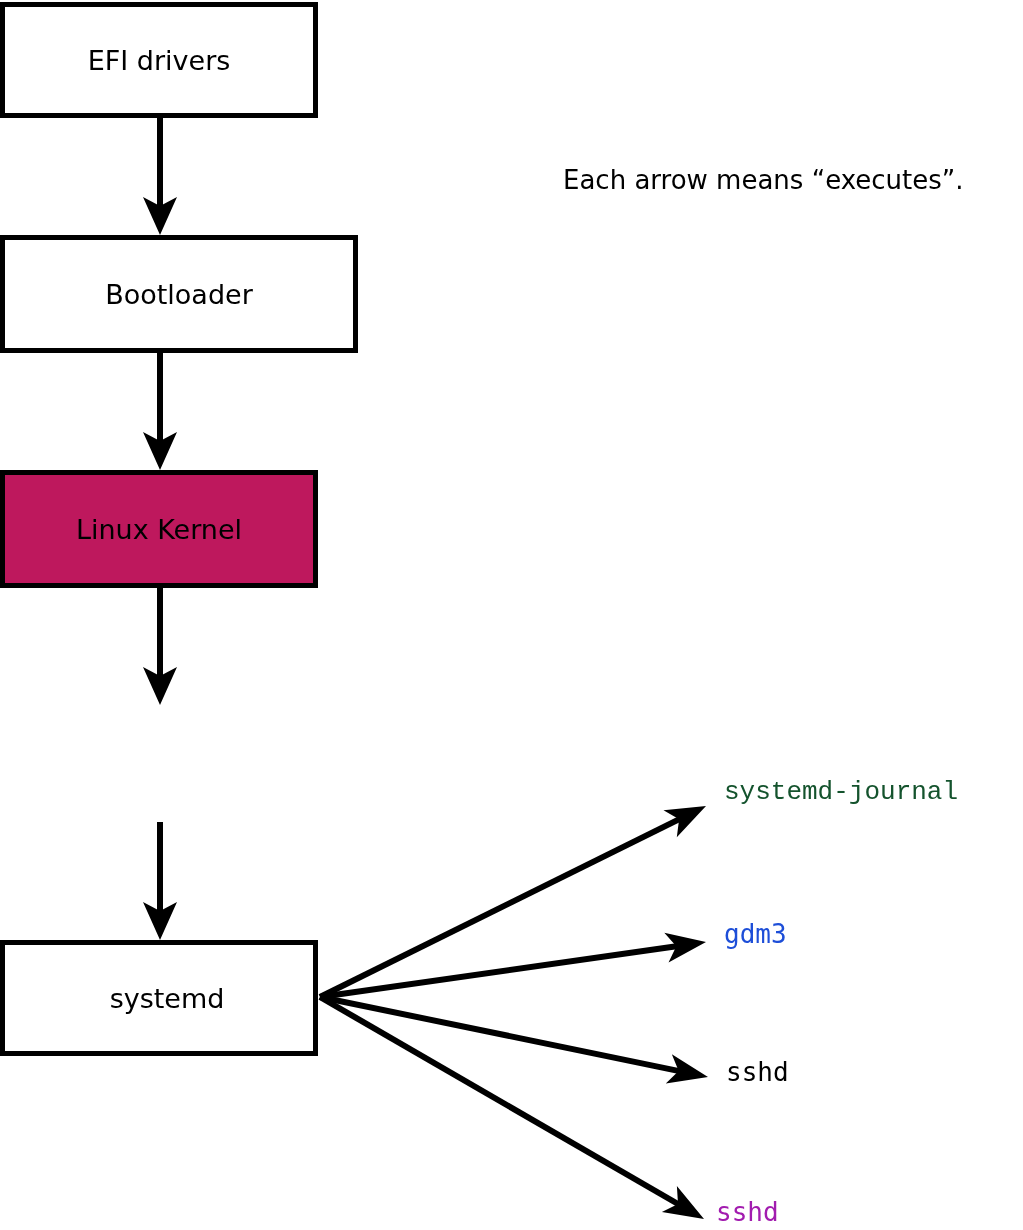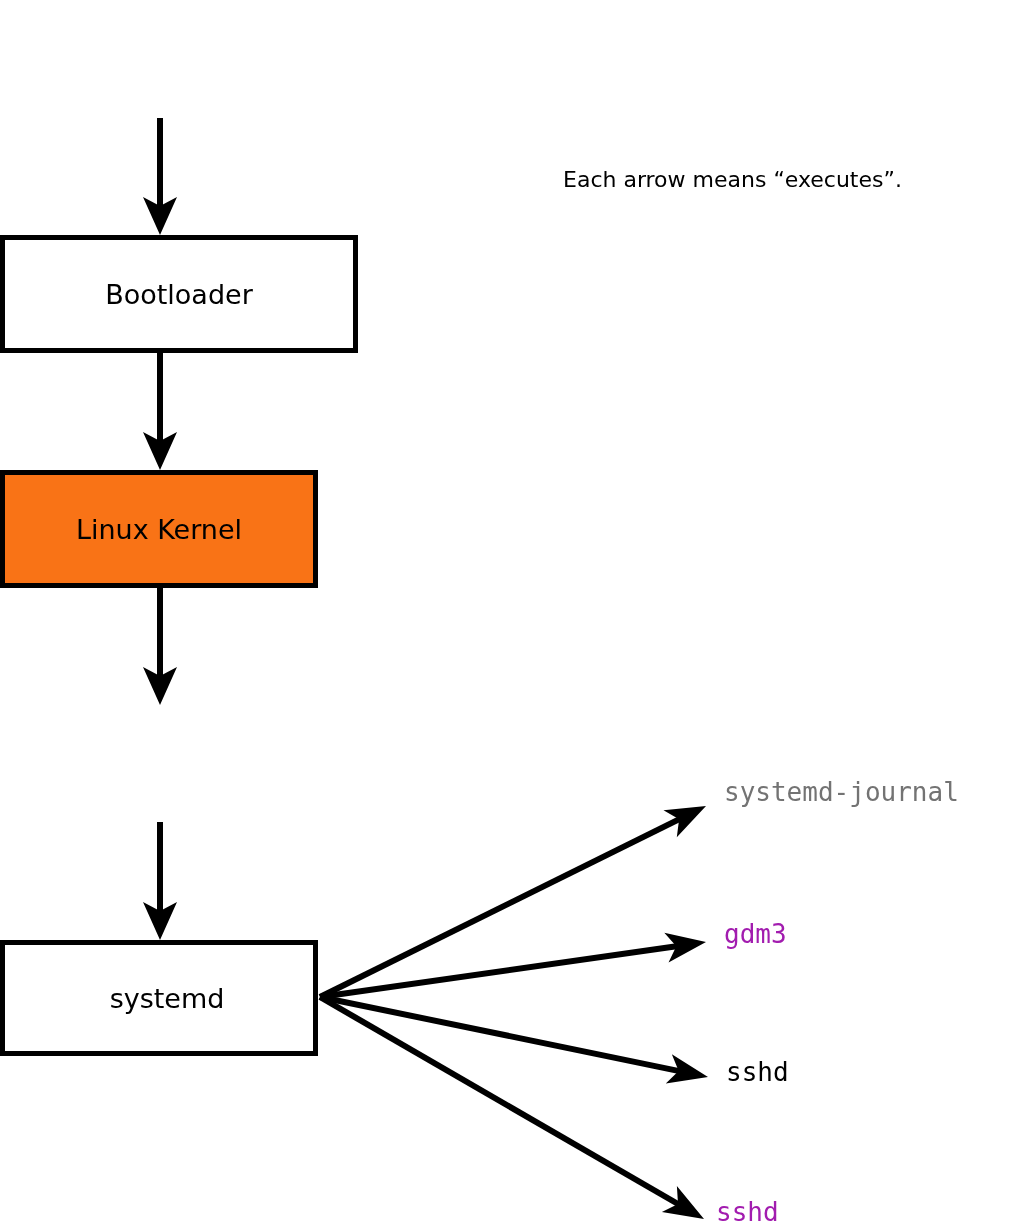--- a/index.html
+++ b/index.html
@@ -50,21 +50,21 @@
     font-size: 26px;
     font-weight: 400;
     color: #000000;
     line-height: 1;
     white-space: nowrap;
     transform: translateY(-50%);
   }
   .annotation {
     position: absolute;
     font-family: "DejaVu Sans", "Liberation Sans", sans-serif;
-    font-size: 22px;
+    font-size: 26px;
     font-weight: 400;
     color: #000000;
     line-height: 1;
     white-space: nowrap;
     transform: translateY(-50%);
   }
 </style>
 </head>
 <body>
 
@@ -102,30 +102,33 @@
           <line x1="320" y1="997" x2="680.5768462646779" y2="1071.3457414978718" stroke="#000000" stroke-width="6" stroke-linecap="butt"></line>
           <polygon points="708,1077 665.7949990376854,1083.6134630694535 678.6180495692978,1070.9418658905768 671.8531331471087,1054.2315126387514" fill="#000000"></polygon>
         </g>
         <g>
           <line x1="320" y1="997" x2="679.7594247288044" y2="1204.98591742134" stroke="#000000" stroke-width="6" stroke-linecap="butt"></line>
           <polygon points="704,1219 661.8630625168671,1211.9659044971977 678.0279550665762,1203.9849115228644 676.8781509940027,1185.9938595637736" fill="#000000"></polygon>
         </g>
       </g>
   </svg>
 
+  <div class="node-box" style="left: 0px; top: 2px; width: 318px; height: 116px; border-color: rgb(0, 0, 0); background: rgb(255, 255, 255);">
+    <span class="node-label">EFI drivers</span>
+  </div>
   <div class="node-box" style="left: 0px; top: 235px; width: 358px; height: 118px; border-color: rgb(0, 0, 0); background: rgb(255, 255, 255);">
     <span class="node-label">Bootloader</span>
   </div>
-  <div class="node-box" style="left: 0px; top: 470px; width: 318px; height: 118px; border-color: rgb(0, 0, 0); background: #f97316;">
+  <div class="node-box" style="left: 0px; top: 470px; width: 318px; height: 118px; border-color: rgb(0, 0, 0); background: #be185d;">
     <span class="node-label">Linux Kernel</span>
   </div>
   <div class="node-box" style="left: 0px; top: 940px; width: 318px; height: 116px; border-color: rgb(0, 0, 0); background: rgb(255, 255, 255); padding-left: 16px;">
     <span class="node-label">systemd</span>
   </div>
 
-  <div class="service-label" style="left: 724px; top: 792px; color: #737373;">systemd-journal</div>
-  <div class="service-label" style="left: 724px; top: 934px; color: #a21caf;">gdm3</div>
+  <div class="service-label" style="left: 724px; top: 792px; color: #14532d; font-family: Liberation Mono, monospace;">systemd-journal</div>
+  <div class="service-label" style="left: 724px; top: 934px; color: #1d4ed8;">gdm3</div>
   <div class="service-label" style="left: 726px; top: 1072px; color: rgb(0, 0, 0);">sshd</div>
   <div class="service-label" style="left: 716px; top: 1212px; color: #a21caf;">sshd</div>
 
   <div class="annotation" id="annotation-text" style="left: 563px; top: 180px; color: rgb(0, 0, 0);">Each arrow means “executes”.</div>
 
 </div>
 
 </body></html>

